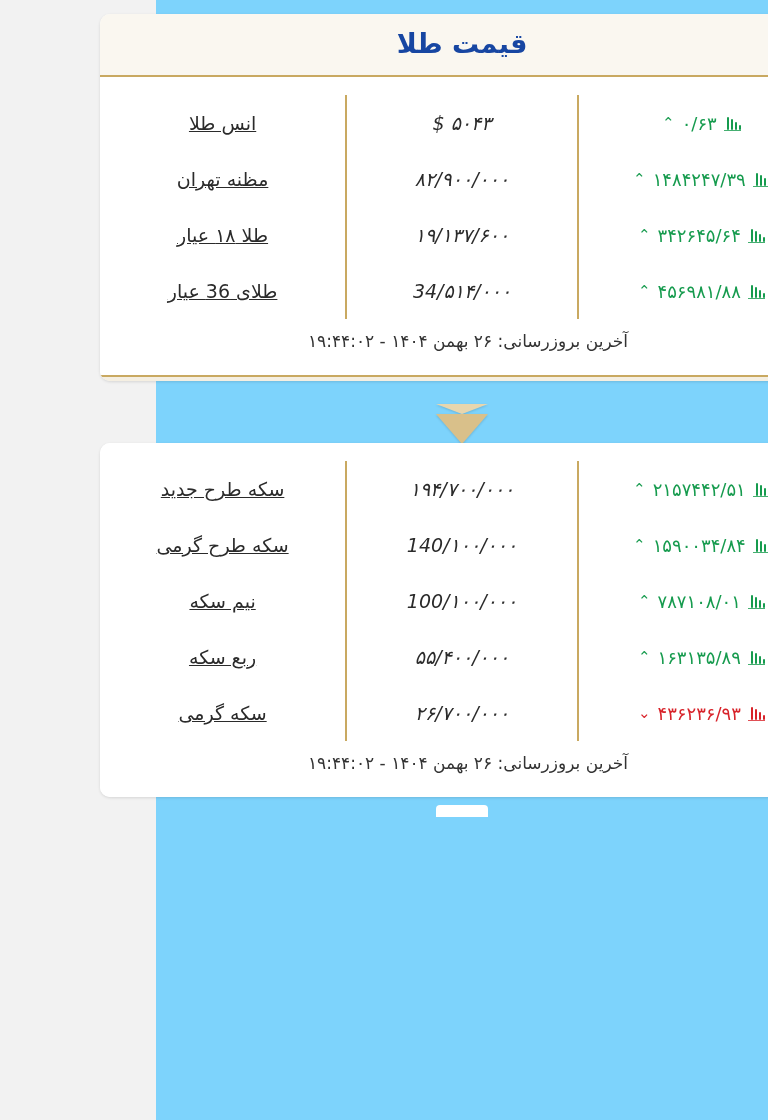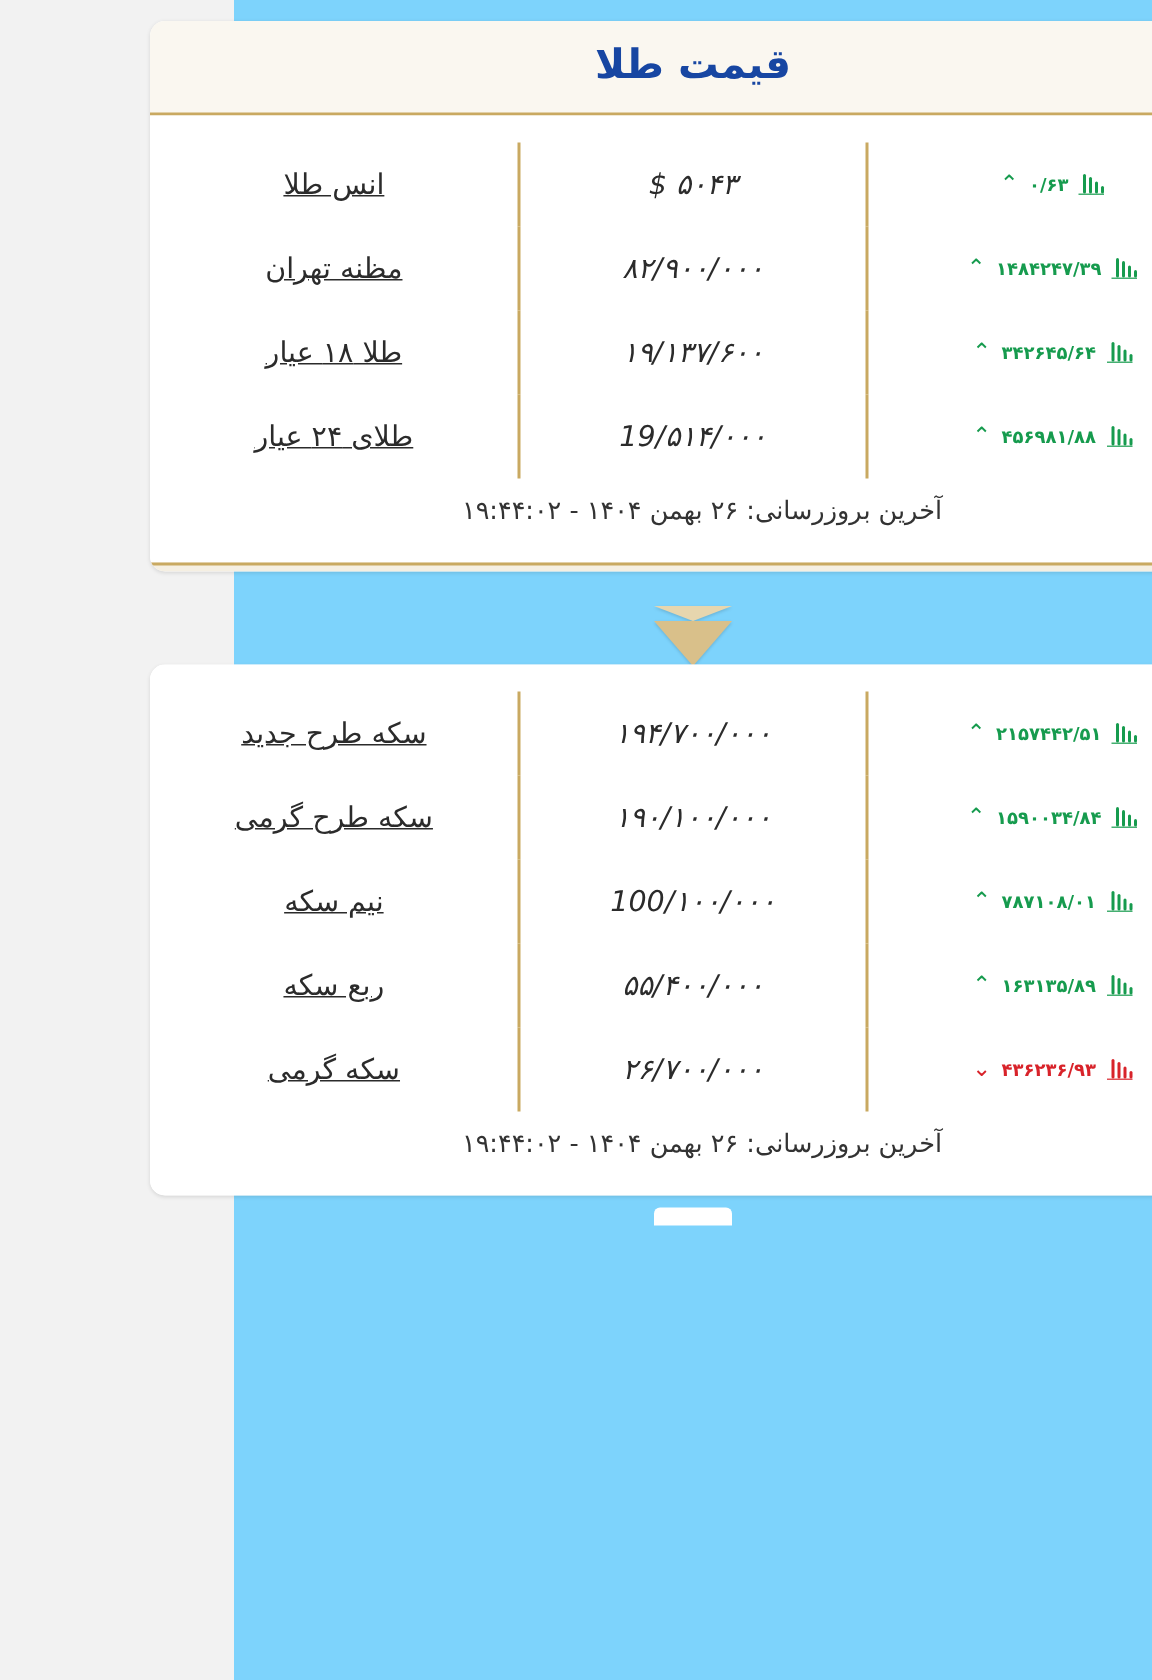--- a/index.html
+++ b/index.html
@@ -92,21 +92,21 @@
   }
 
   .change-wrap {
     display: inline-flex;
     align-items: center;
     justify-content: center;
     gap: 7px;
     direction: rtl;
   }
 
-  .chg-val { font-size: 12px; letter-spacing: 0.5px; font-weight: bold; }
+  .chg-val { font-size: 18px; letter-spacing: 0.5px; }
   .up   { color: #169b4e; }
   .down { color: #d8232a; justify-content: center; }
 
   .arrow { font-size: 15px; line-height: 1; display: inline-block; }
   .arrow.up-ar::before   { content: "\2303"; }
   .arrow.down-ar::before { content: "\2304"; }
 
   
   .chart-icon {
     display: inline-block;
@@ -249,22 +249,22 @@
               <td class="c-change"><span class="change-wrap up">
                   <span class="chart-icon">
                     <i></i>
                     <i></i>
                     <i></i>
                     <i></i>
                   </span>
                   <span class="chg-val">۴۵۶۹۸۱/۸۸</span>
                   <span class="arrow up-ar"></span>
                 </span></td>
-              <td class="c-price">19/۵۱۴/۰۰۰</td>
-              <td class="c-name">طلای ۲۴ عیار</td>
+              <td class="c-price">34/۵۱۴/۰۰۰</td>
+              <td class="c-name">طلای 36 عیار</td>
             </tr>
           </tbody>
       </table>
       <div class="update-line">آخرین بروزرسانی: ۲۶ بهمن ۱۴۰۴ - ۱۹:۴۴:۰۲</div>
     </div>
     <div class="card-bottom-rule"></div>
   </div>
 
   <div class="divider">
     <span class="diamond"></span>
@@ -292,21 +292,21 @@
               <td class="c-change"><span class="change-wrap up">
                   <span class="chart-icon">
                     <i></i>
                     <i></i>
                     <i></i>
                     <i></i>
                   </span>
                   <span class="chg-val">۱۵۹۰۰۳۴/۸۴</span>
                   <span class="arrow up-ar"></span>
                 </span></td>
-              <td class="c-price">۱۹۰/۱۰۰/۰۰۰</td>
+              <td class="c-price">140/۱۰۰/۰۰۰</td>
               <td class="c-name">سکه طرح گرمی</td>
             </tr>
             <tr>
               <td class="c-change"><span class="change-wrap up">
                   <span class="chart-icon">
                     <i></i>
                     <i></i>
                     <i></i>
                     <i></i>
                   </span>

